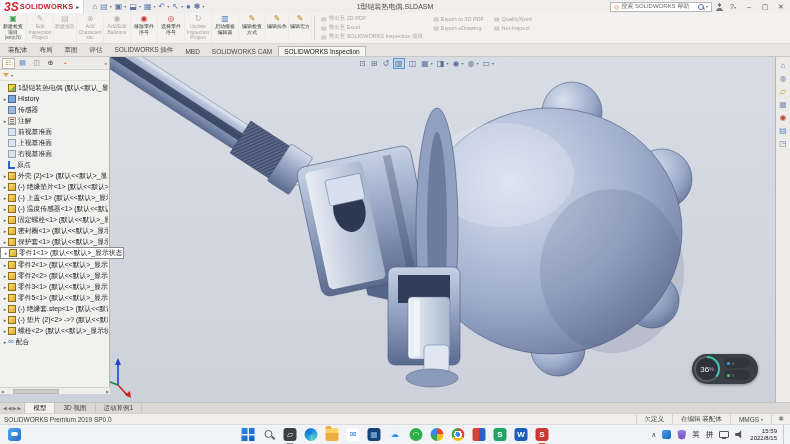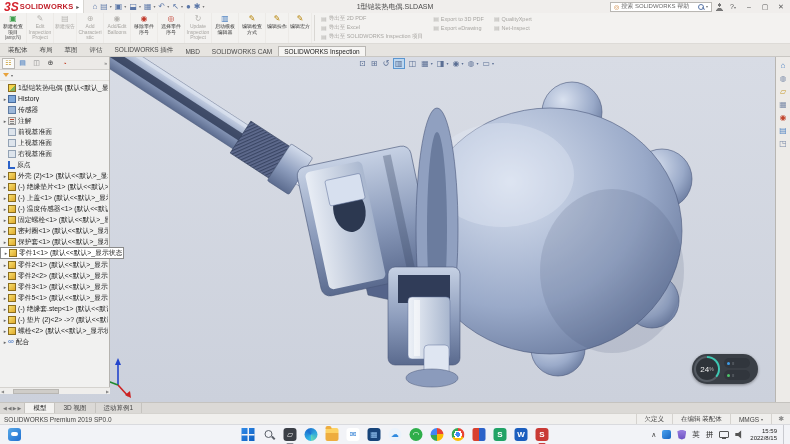--- a/index.html
+++ b/index.html
@@ -549,21 +549,21 @@
       <line x1="22" y1="30" x2="22" y2="8" stroke="#2244cc" stroke-width="1.6"></line>
       <polygon points="19,10 25,10 22,3" fill="#2244cc"></polygon>
       <line x1="22" y1="30" x2="6" y2="24" stroke="#1e8a2e" stroke-width="1.6"></line>
       <polygon points="8,21 9,27 2,23" fill="#1e8a2e"></polygon>
       <line x1="22" y1="30" x2="32" y2="41" stroke="#cc2222" stroke-width="1.6"></line>
       <polygon points="29,40 34,36 35,43" fill="#cc2222"></polygon>
     </svg>
 
     <div class="recwidget">
       <div class="rec-circle">
-        <span>24</span>
+        <span>36</span>
           <span class="rec-unit">%</span>
       </div>
       <div class="rec-btns">
         <div class="rec-pill">
             <span class="rec-dot-b"></span>
             <span class="rec-lines">≡</span>
           </div>
         <div class="rec-pill">
             <span class="rec-dot-g"></span>
             <span class="rec-lines">≡</span>

